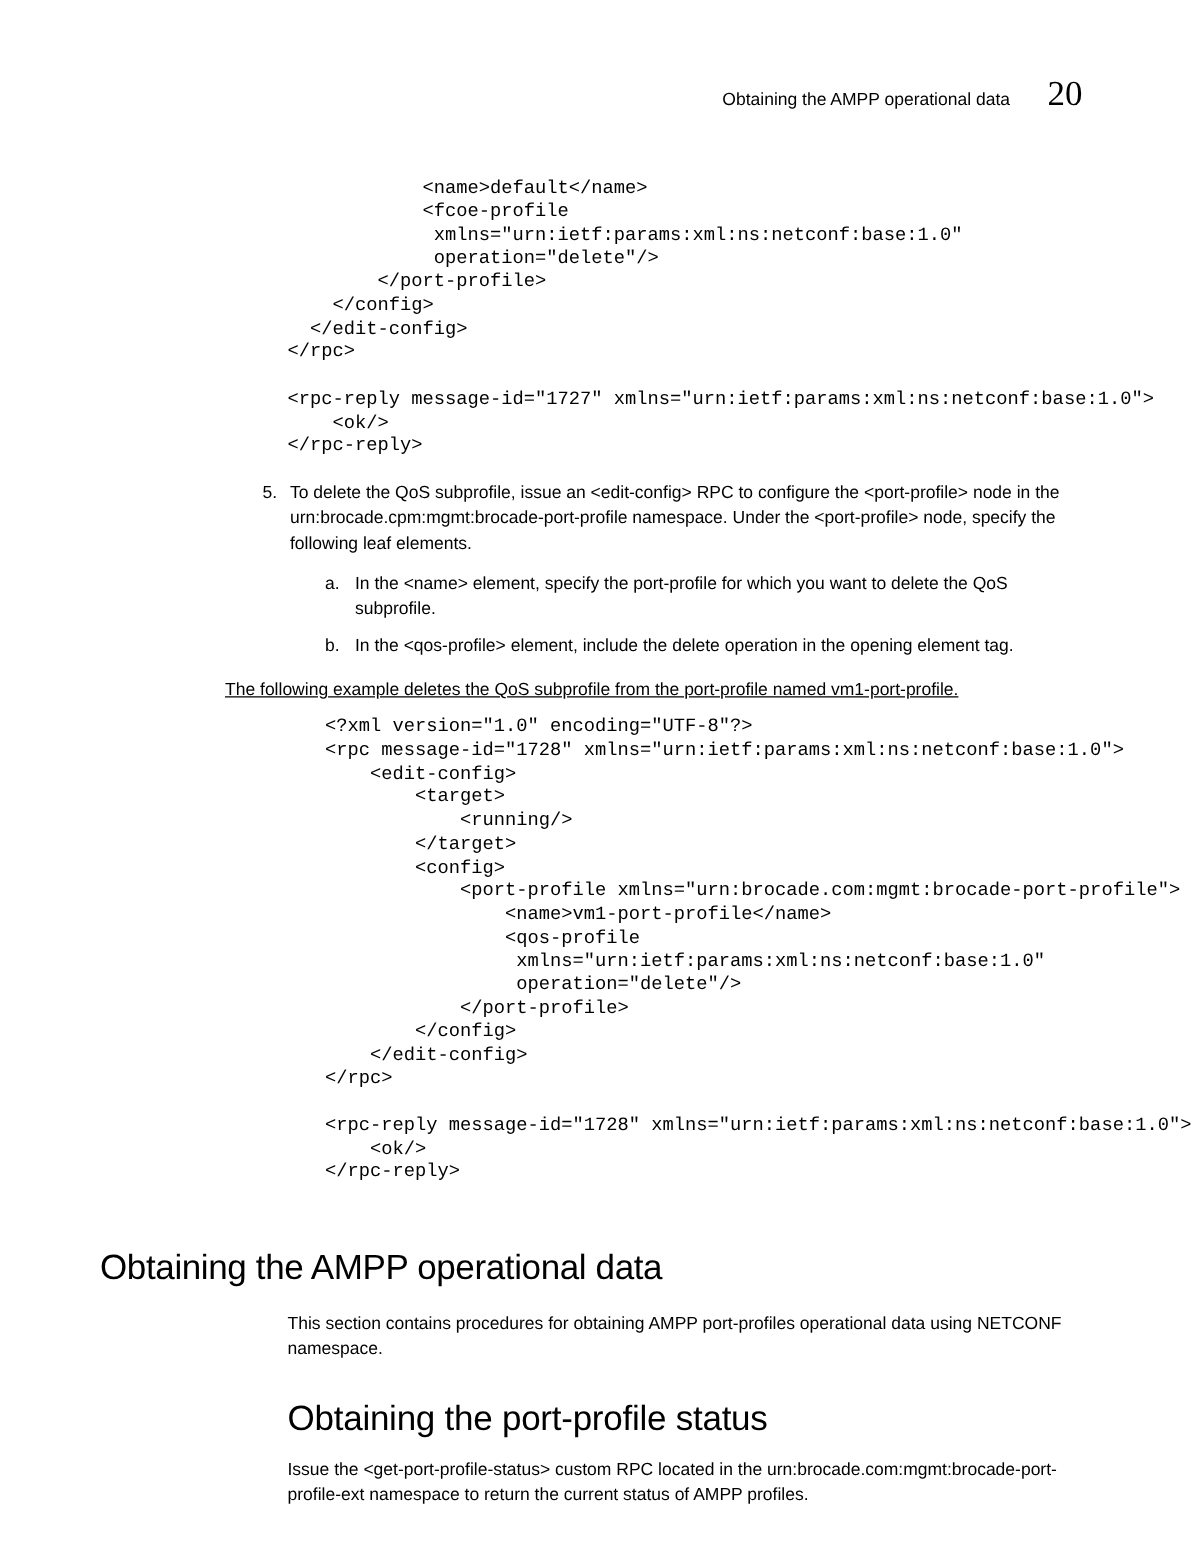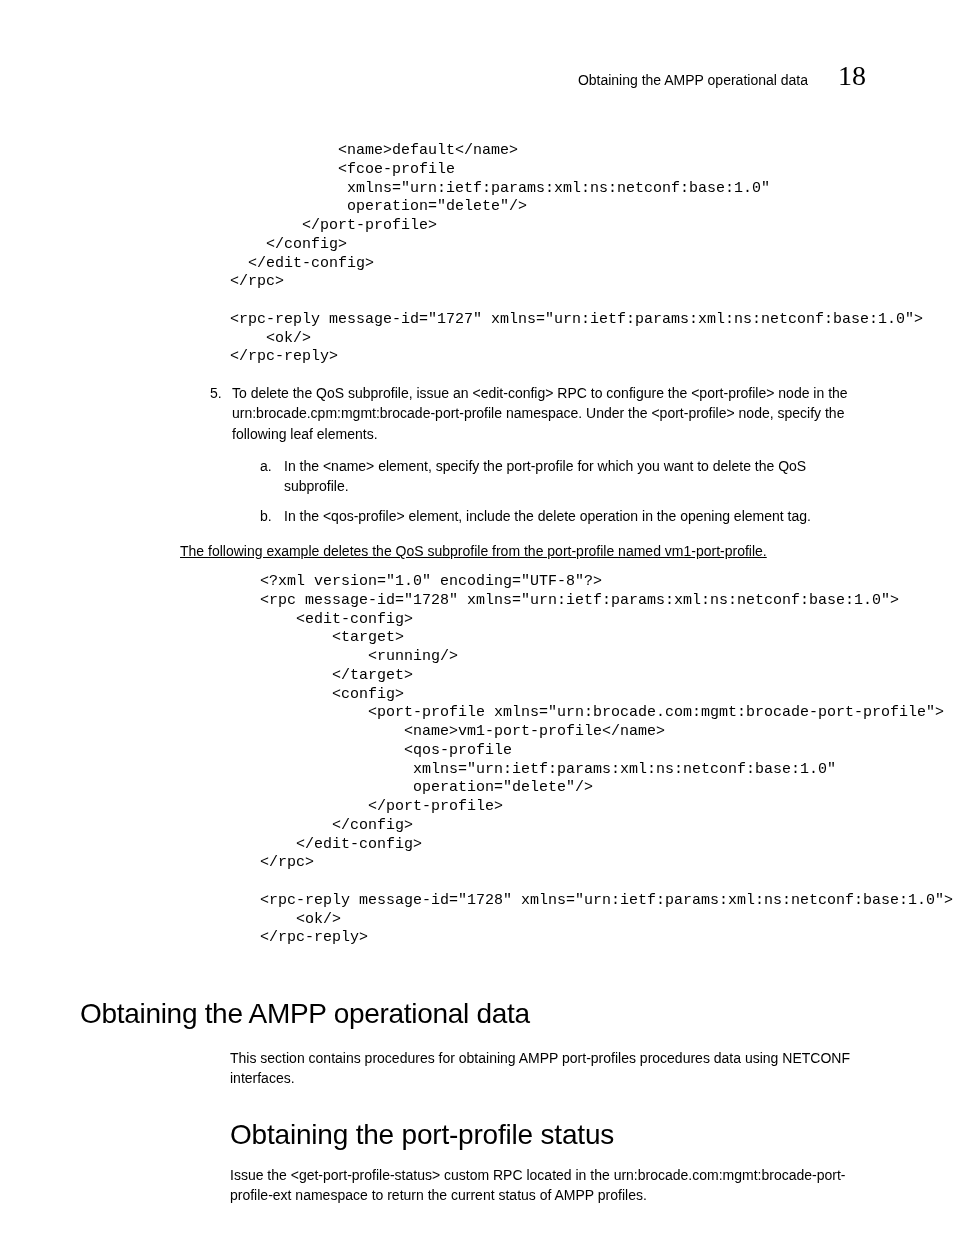--- a/index.html
+++ b/index.html
@@ -89,21 +89,21 @@
     letter-spacing: -0.2px;
   }
 </style>
 </head>
 <body>
 
 <div class="page">
 
   <div class="header">
     <span class="header-title">Obtaining the AMPP operational data</span>
-    <span class="header-chapter">18</span>
+    <span class="header-chapter">20</span>
   </div>
 
   <div class="code-block">            &lt;name&gt;default&lt;/name&gt;
             &lt;fcoe-profile
              xmlns="urn:ietf:params:xml:ns:netconf:base:1.0"
              operation="delete"/&gt;
         &lt;/port-profile&gt;
     &lt;/config&gt;
   &lt;/edit-config&gt;
 &lt;/rpc&gt;
@@ -146,19 +146,19 @@
         &lt;/config&gt;
     &lt;/edit-config&gt;
 &lt;/rpc&gt;
 
 &lt;rpc-reply message-id="1728" xmlns="urn:ietf:params:xml:ns:netconf:base:1.0"&gt;
     &lt;ok/&gt;
 &lt;/rpc-reply&gt;</div>
 
   <div class="h1">Obtaining the AMPP operational data</div>
 
-  <div class="body-para">This section contains procedures for obtaining AMPP port-profiles procedures data using NETCONF interfaces.</div>
+  <div class="body-para">This section contains procedures for obtaining AMPP port-profiles operational data using NETCONF namespace.</div>
 
   <div class="h2">Obtaining the port-profile status</div>
 
   <div class="body-para">Issue the &lt;get-port-profile-status&gt; custom RPC located in the urn:brocade.com:mgmt:brocade-port-profile-ext namespace to return the current status of AMPP profiles.</div>
 
 </div>
 
 </body></html>

